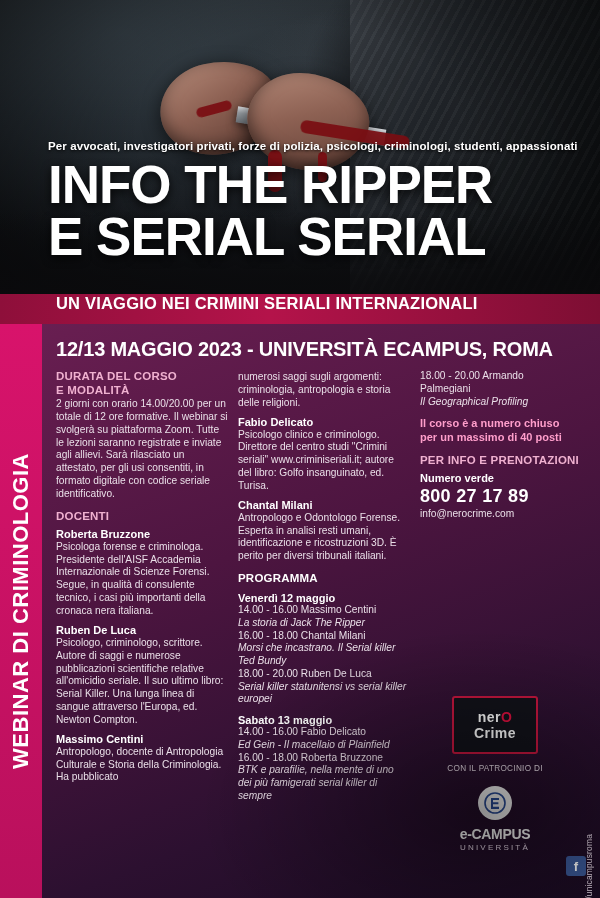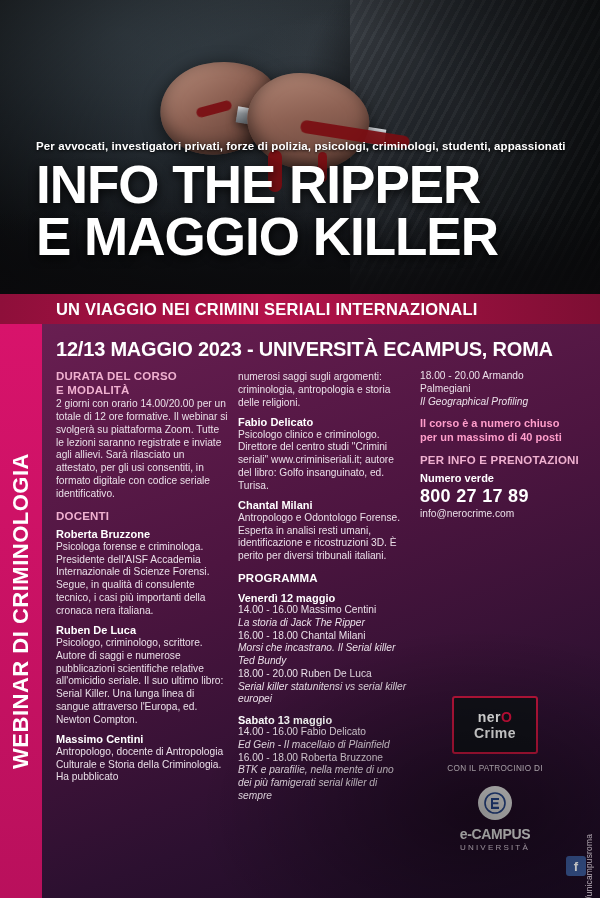--- a/index.html
+++ b/index.html
@@ -68,37 +68,37 @@
     background: radial-gradient(ellipse 460px 300px at 50% 40%, rgba(0,0,0,0) 35%, rgba(0,0,0,.75) 100%);
   }
   .photo-fade {
     position: absolute; left:0; bottom: 0; width: 600px; height: 120px;
     background: linear-gradient(180deg, rgba(10,10,12,0) 0%, rgba(10,10,12,.75) 55%, #0b0b0d 100%);
   }
 
   
   .headline-zone {
     position: absolute; left: 0; top: 140px; width: 600px; height: 210px;
-    padding-left: 36px; padding-right: 18px;
+    padding-left: 48px; padding-right: 18px;
   }
   .kicker {
     color: #ffffff; font-size: 11.5px; font-weight: 700; letter-spacing: .1px;
     margin-bottom: 8px;
     text-shadow: 0 1px 3px rgba(0,0,0,.9);
   }
   .title1, .title2 {
     color: #fff; font-weight: 800; letter-spacing: -1px; line-height: .95;
     text-shadow: 0 3px 10px rgba(0,0,0,.85);
   }
   .title1 { font-size: 53px; }
   .title2 { font-size: 53px; margin-top: 2px; }
   .subtitle-bar {
     position: absolute; left: 0; top: 294px; width: 600px; height: 30px;
     background: linear-gradient(90deg,#8e0f3a 0%, #b4134a 45%, #7d0e33 100%);
-    display: flex; align-items: center;
+    display: flex; 
   }
   .subtitle-bar span {
     color: #fff; font-size: 16.5px; font-weight: 800; letter-spacing: .2px;
     padding-left: 56px;
   }
 
   
   .body-zone {
     position: absolute; left: 0; top: 324px; width: 600px; height: 574px;
     background: linear-gradient(160deg, #6a1f52 0%, #4d1540 40%, #2c1030 75%, #1a0b22 100%);
@@ -209,21 +209,21 @@
     <div class="blood b2"></div>
     <div class="blood b3"></div>
     <div class="blood b4"></div>
     <div class="vignette"></div>
     <div class="photo-fade"></div>
   </div>
 
   <div class="headline-zone">
     <div class="kicker">Per avvocati, investigatori privati, forze di polizia, psicologi, criminologi, studenti, appassionati</div>
     <div class="title1">INFO THE RIPPER</div>
-    <div class="title2">E MAGGIO KILLER</div>
+    <div class="title2">E SERIAL SERIAL</div>
   </div>
   <div class="subtitle-bar">
     <span>UN VIAGGIO NEI CRIMINI SERIALI INTERNAZIONALI</span>
   </div>
 
   <div class="body-zone">
 
     <div class="side-band">
       <div class="vtext">WEBINAR DI CRIMINOLOGIA</div>
     </div>

